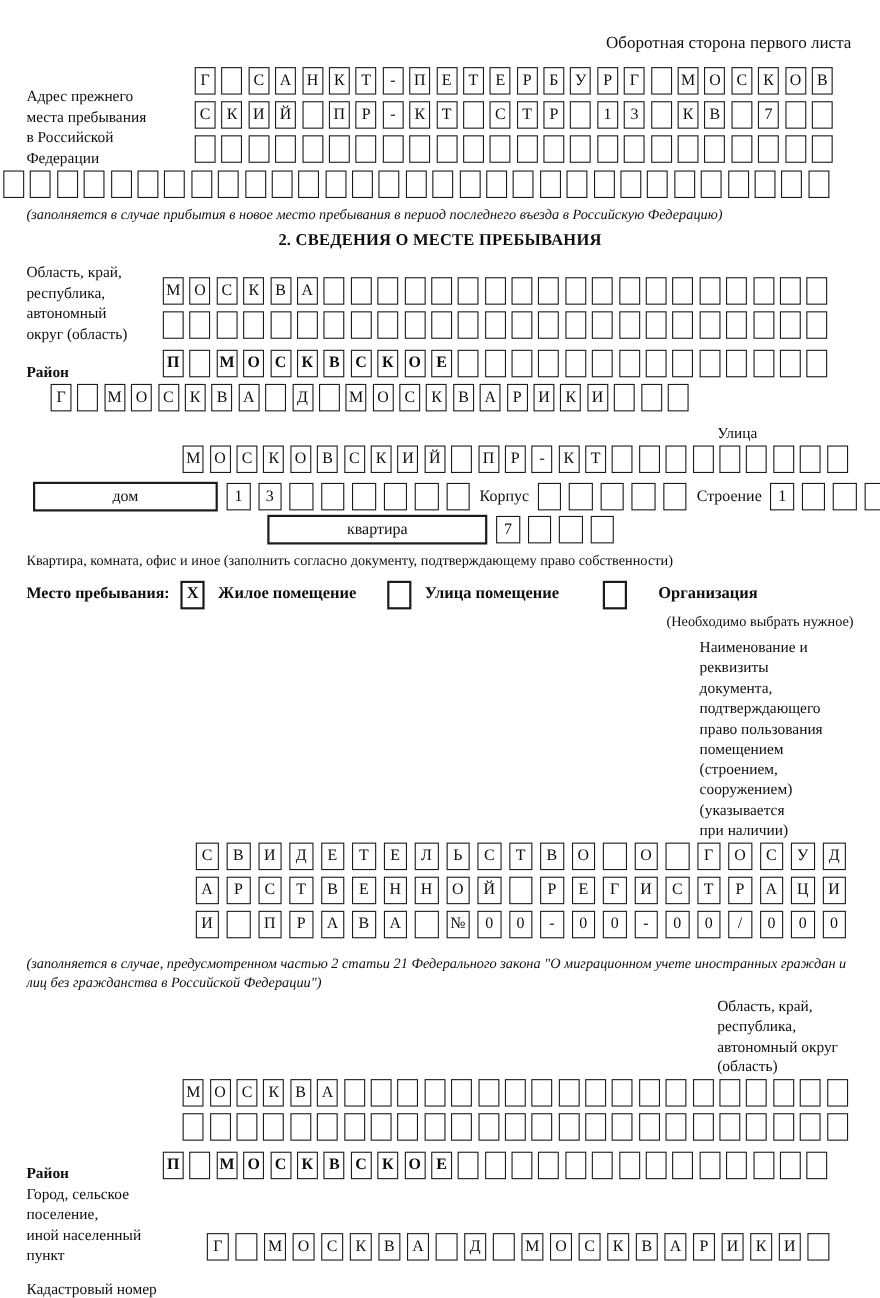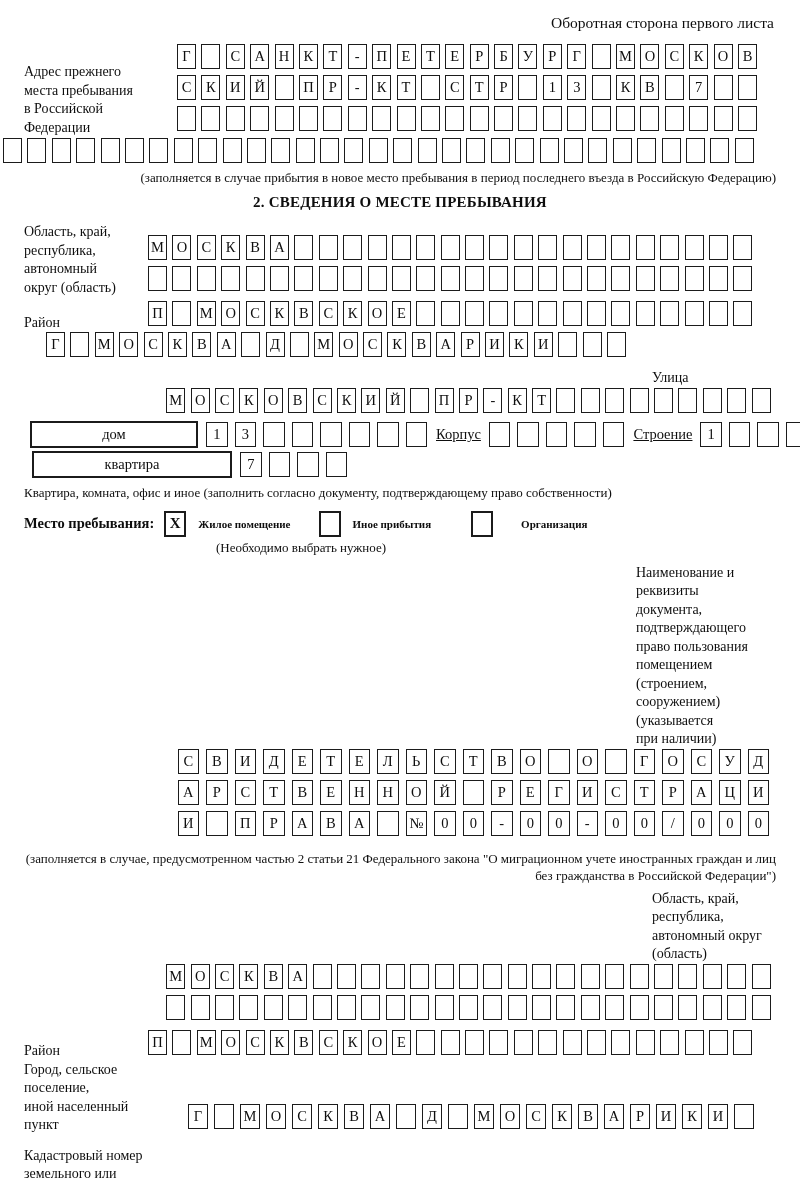--- a/index.html
+++ b/index.html
@@ -1,74 +1,74 @@
 <!DOCTYPE html>
 <html><head>
 <meta charset="utf-8">
 <style>
   html,body { margin:0; padding:0; background:#fff; }
   body {
     width:800px; height:1180px; overflow:hidden;
     font-family:"Liberation Serif", serif; color:#0e0e0e;
   }
-  .page { box-sizing:border-box; width:800px; height:1180px; padding:14px 24px 0 24px; position:relative; }
+  .page { box-sizing:border-box; width:800px; height:1180px; padding:31px 24px 0 24px; position:relative; }
 
   .hdr-note { text-align:right; font-size:15.5px; padding-right:2px; }
 
   
   .boxrow { display:flex; height:25px; margin-bottom:6px; flex:none; }
   .cbox {
     box-sizing:border-box; flex:none;
     display:inline-flex; align-items:center; justify-content:center;
     width:19px; height:25px; border:1.7px solid #1b1b1b;
     margin-right:5.4px; font-size:14.5px; background:#fff;
   }
   .sz-m .cbox { width:21.5px; margin-right:7px; }
   .sz-g .cbox { width:20px; margin-right:6px; }
 
   .frow { display:flex; align-items:flex-end; }
   .flabel { flex:none; font-size:14px; line-height:18.5px; white-space:pre-line; }
   .w153 { width:153px; } .w124 { width:124px; } .w140 { width:140px; }
   .rows { flex:1 1 auto; min-width:0; }
 
   .caption { font-size:13px; line-height:17px; }
-  .center { text-align:right; }
+  .center { text-align:left;font-style:italic; }
   .title { font-weight:bold; font-size:15px; text-align:center; letter-spacing:.2px; }
 
   .fullrow { margin-left:-21px; margin-top:1px; }
 
   .domrow { display:flex; align-items:center; margin-left:6px; margin-top:2px; }
   .wide-cell {
     box-sizing:border-box; flex:none; width:168px; height:27px;
     border:2px solid #1b1b1b; display:inline-flex; align-items:center; justify-content:center;
     font-size:14.5px;
   }
   .wide-cell.kv { width:200px; }
   .domrow .boxrow, .kvrow .boxrow { margin-bottom:0; }
   .gap8 { width:8px; flex:none; }
-  .inline-label { flex:none; font-size:14.5px; line-height:26px; padding:0 8px 0 2px;text-decoration:underline; }
-  .kvrow { display:flex; align-items:center; margin-left:8px; margin-top:3px; }
+  .inline-label { flex:none; font-size:14.5px; line-height:26px; padding:0 8px 0 2px; }
+  .kvrow { display:flex; align-items:center; margin-left:8px; margin-top:3px;justify-content:center; }
 
   .mesto-row { display:flex; align-items:center; margin-top:10px;font-weight:bold; }
   .mesto-label { font-size:14.5px; margin-right:10px; }
   .chk {
     box-sizing:border-box; flex:none; width:22px; height:26px; border:2px solid #1b1b1b;
     display:inline-flex; align-items:center; justify-content:center; font-size:15px;
   }
-  .opt { font-size:11px; margin:0 0 0 12px; }
+  .opt { font-size:15px; margin:0 0 0 12px; }
   .sp28 { margin-left:28px; } .sp40 { margin-left:40px; }
-  .mesto-caption { font-size:13px; margin:3px 0 8px 192px; }
+  .mesto-caption { font-size:13px; margin:3px 0 8px 192px;text-align:right; }
 
   .off-gorod  { margin-left:22px; }
   .off-ulitsa { margin-left:-11px; }
   .off-fgorod { margin-left:40px; }
   .off-kad1   { margin-left:55px; }
   .off-kad2   { margin-left:-15px; }
 
-  .mt4{margin-top:4px;} .mt6{margin-top:6px;flex-direction:column;} .mt8{margin-top:8px;} .mt10{margin-top:10px;} .mt12{margin-top:12px;}
+  .mt4{margin-top:4px;font-weight:bold;} .mt6{margin-top:6px;flex-direction:column;} .mt8{margin-top:8px;} .mt10{margin-top:10px;} .mt12{margin-top:12px;}
 
   .stamp-wrap { margin-left:371px; width:360px; margin-top:6px; }
   .stamp-box { box-sizing:border-box; width:360px; height:172px; border:2px solid #1b1b1b; background:#fff; }
 </style>
 </head>
 <body>
 
 <div class="page">
 
   <div class="hdr-note">Оборотная сторона первого листа</div>
@@ -396,21 +396,21 @@
         <span class="cbox"></span>
       </span>
   </div>
   <div class="caption mt6">Квартира, комната, офис и иное (заполнить согласно документу, подтверждающему право собственности)</div>
 
   <div class="mesto-row">
     <span class="mesto-label">Место пребывания:</span>
     <span class="chk">X</span>
     <span class="opt">Жилое помещение</span>
     <span class="chk sp28"></span>
-    <span class="opt">Иное прибытия</span>
+    <span class="opt">Улица помещение</span>
     <span class="chk sp40"></span>
     <span class="opt sp28">Организация</span>
   </div>
   <div class="mesto-caption">(Необходимо выбрать нужное)</div>
 
   <div class="frow mt6">
     <div class="flabel w140">Наименование и реквизиты
 документа, подтверждающего
 право пользования
 помещением (строением,

